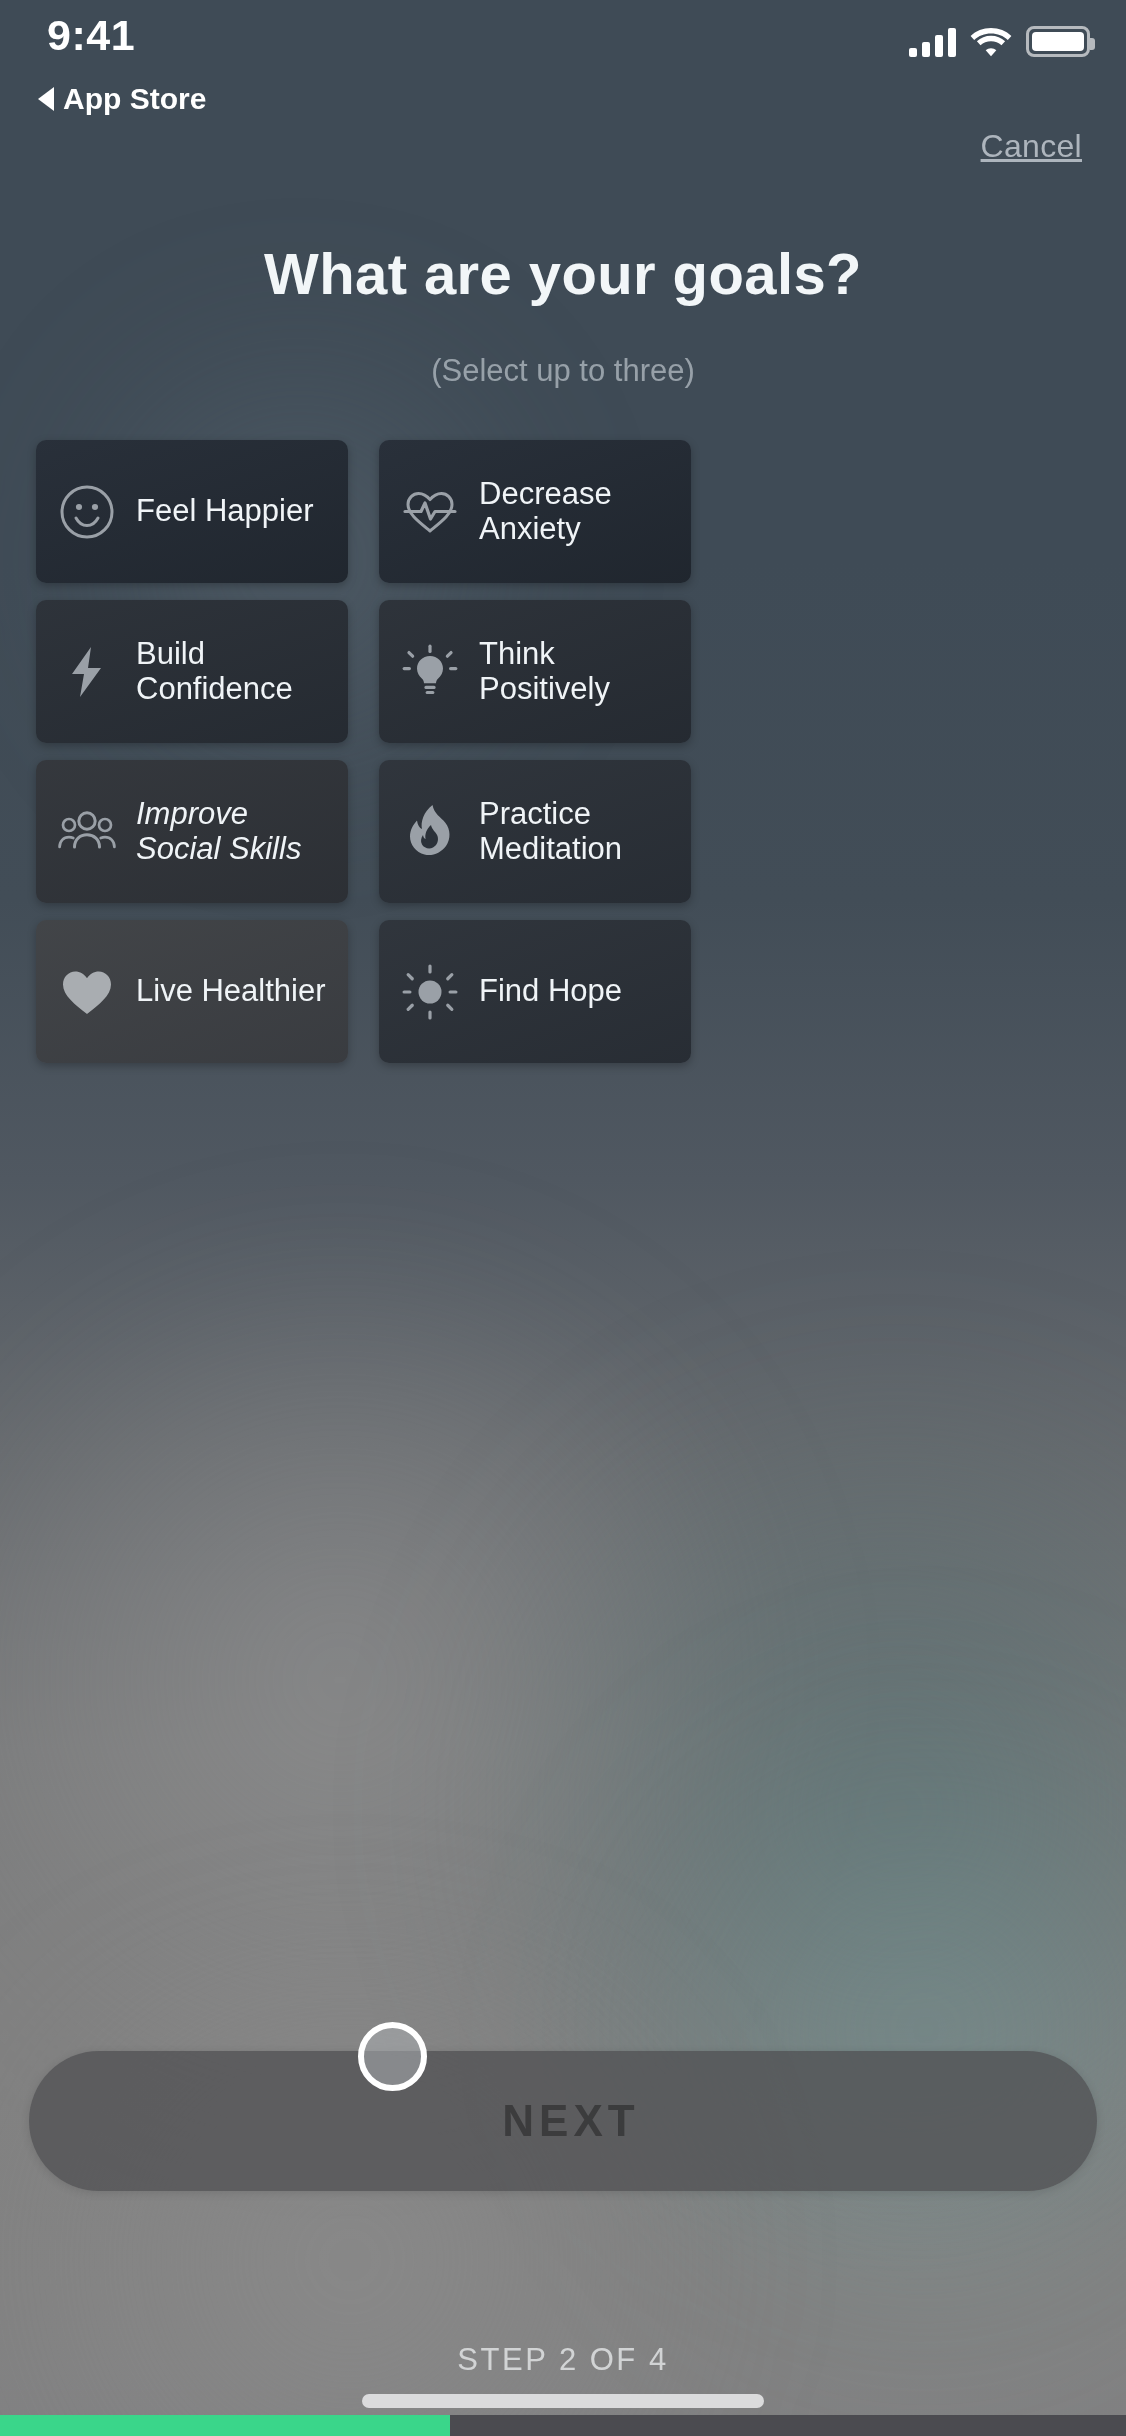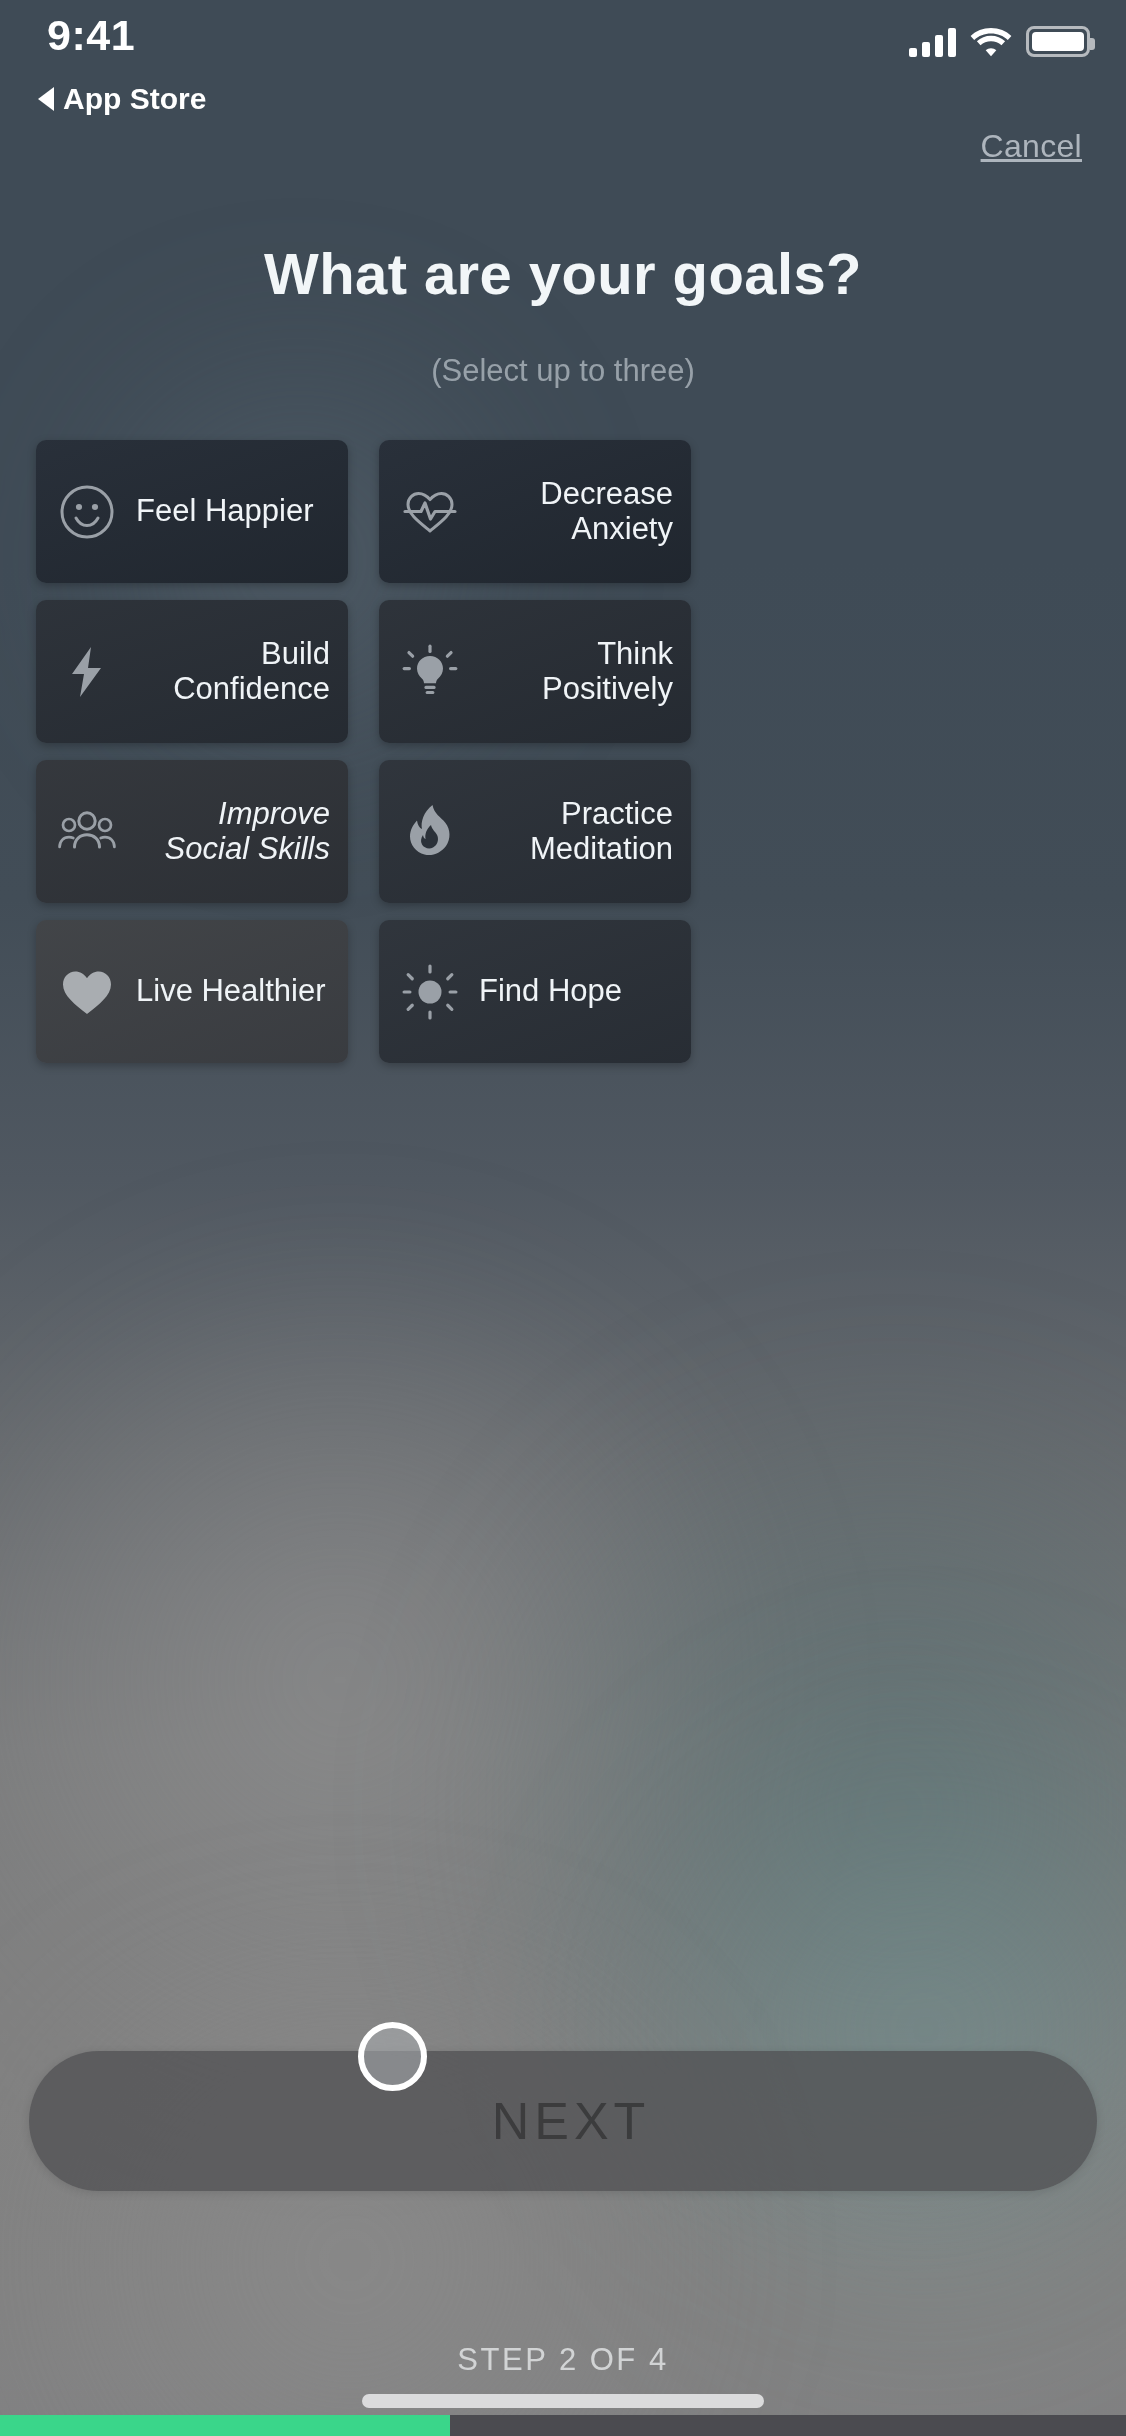--- a/index.html
+++ b/index.html
@@ -236,41 +236,40 @@
     display: flex;
     align-items: center;
     justify-content: center;
   }
   .goal-icon svg { display: block; }
   .goal-label {
     font-size: 31px;
     line-height: 1.12;
     color: #f0f4f7;
     font-weight: 400;
-    text-align: right;
   }
 
   
   .next-button {
     position: absolute;
     left: 29px;
     top: 2051px;
     width: 1068px;
     height: 140px;
     border-radius: 70px;
     background: rgba(78,78,80,0.72);
     display: flex;
     align-items: center;
     justify-content: center;
     box-shadow: 0 2px 10px rgba(0,0,0,0.12);
   }
   .next-label {
-    font-size: 52px;
+    font-size: 44px;
     letter-spacing: 5px;
-    font-weight: 400;
+    font-weight: 700;
     color: rgba(40,40,42,0.62);
     margin-left: 16px;
   }
 
   .touch-cursor {
     position: absolute;
     left: 359px;
     top: 1305px;
     width: 69px;
     height: 69px;

